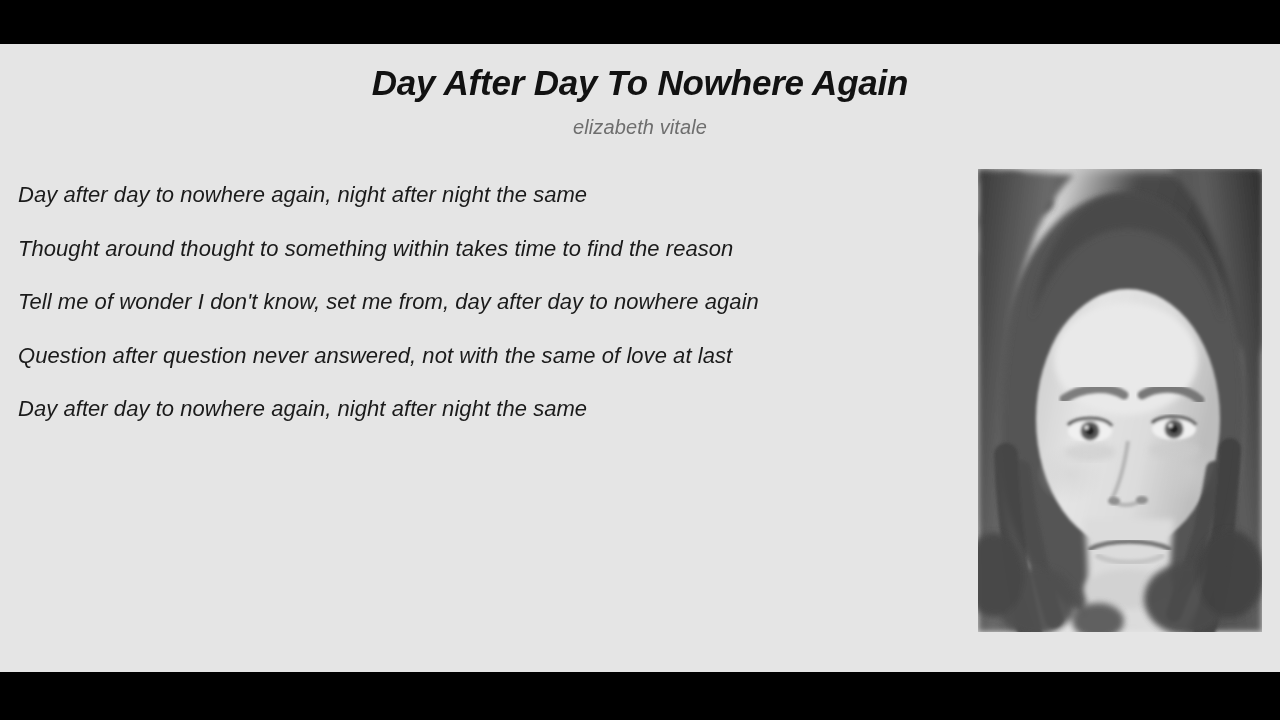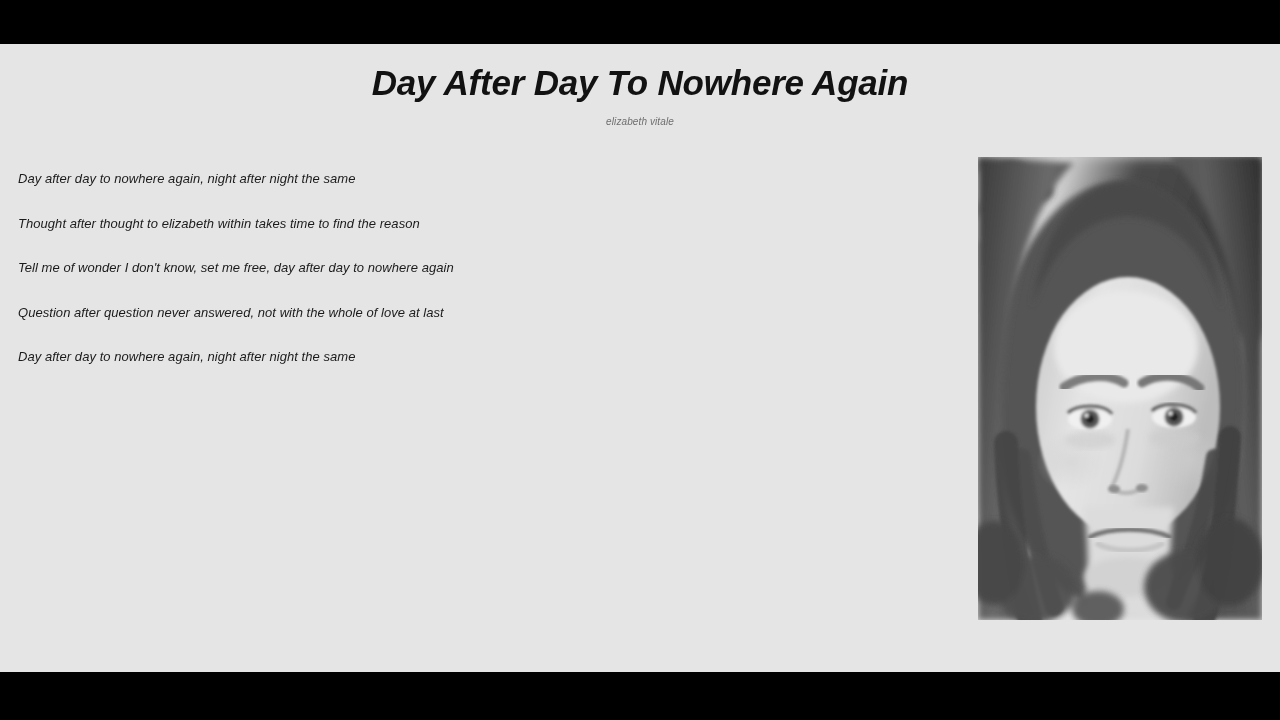--- a/index.html
+++ b/index.html
@@ -53,42 +53,42 @@
   .song-title {
     font-size: 35px;
     font-weight: bold;
     color: #121212;
     letter-spacing: -0.2px;
     line-height: 1.18;
   }
 
   .song-artist {
     margin-top: 13px;
-    font-size: 10px;
+    font-size: 20px;
     font-weight: normal;
     color: #6e6e6e;
     letter-spacing: 0.1px;
   }
 
   
   .content {
     position: relative;
     width: 100%;
     height: 470px;
   }
 
   .lyrics {
     position: absolute;
     left: 18px;
     top: 45px;
     width: 940px;
   }
 
   .lyric-line {
-    font-size: 13px;
+    font-size: 22px;
     color: #1b1b1b;
     line-height: 1;
     margin-bottom: 31.5px;
     white-space: nowrap;
     letter-spacing: 0.05px;
   }
   .lyric-line:last-child { margin-bottom: 0; }
 
   
   .photo-frame {
@@ -116,23 +116,23 @@
 
   <div class="header">
     <h1 class="song-title">Day After Day To Nowhere Again</h1>
     <div class="song-artist">elizabeth vitale</div>
   </div>
 
   <div class="content">
 
     <div class="lyrics">
       <div class="lyric-line">Day after day to nowhere again, night after night the same</div>
-      <div class="lyric-line">Thought after thought to elizabeth within takes time to find the reason</div>
-      <div class="lyric-line">Tell me of wonder I don't know, set me free, day after day to nowhere again</div>
-      <div class="lyric-line">Question after question never answered, not with the whole of love at last</div>
+      <div class="lyric-line">Thought around thought to something within takes time to find the reason</div>
+      <div class="lyric-line">Tell me of wonder I don't know, set me from, day after day to nowhere again</div>
+      <div class="lyric-line">Question after question never answered, not with the same of love at last</div>
       <div class="lyric-line">Day after day to nowhere again, night after night the same</div>
     </div>
 
     <div class="photo-frame">
       <svg viewBox="0 0 284 463" preserveAspectRatio="none" aria-hidden="true">
         <defs>
           <linearGradient id="skin" x1="0" y1="0" x2="1" y2="0.3">
             <stop offset="0%" stop-color="#c9c9c9"></stop>
             <stop offset="35%" stop-color="#e4e4e4"></stop>
             <stop offset="70%" stop-color="#dcdcdc"></stop>

